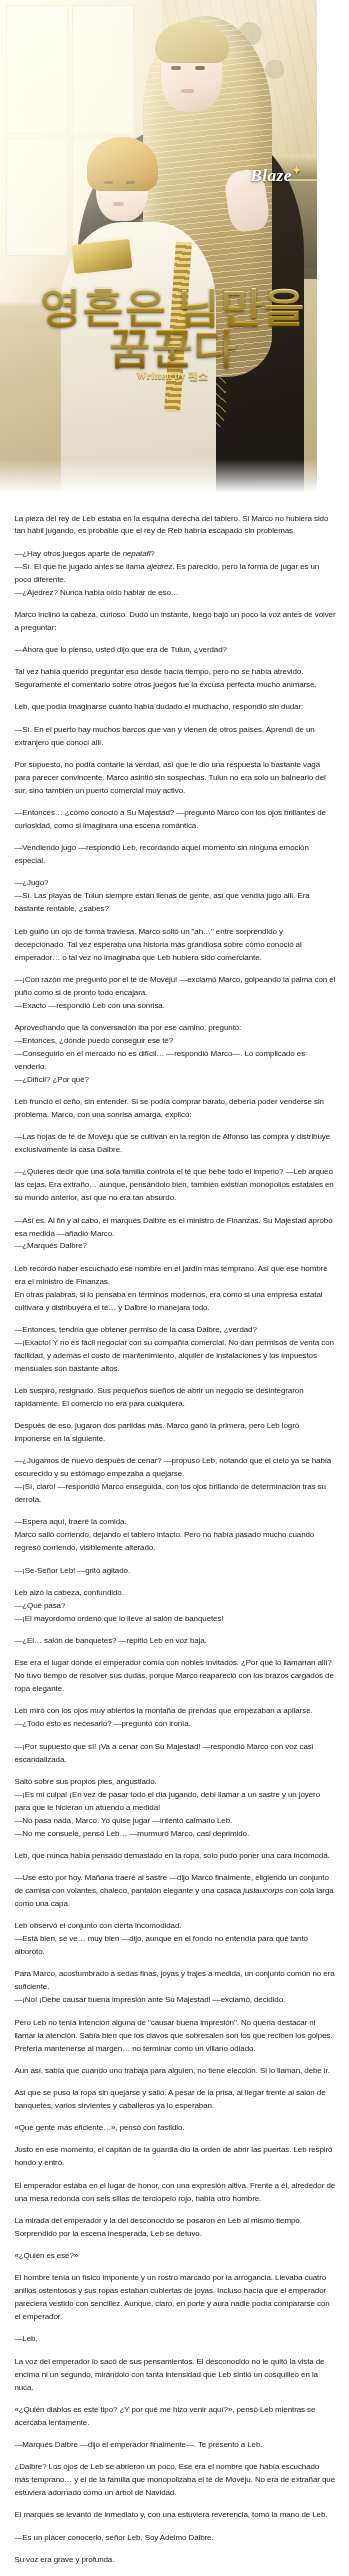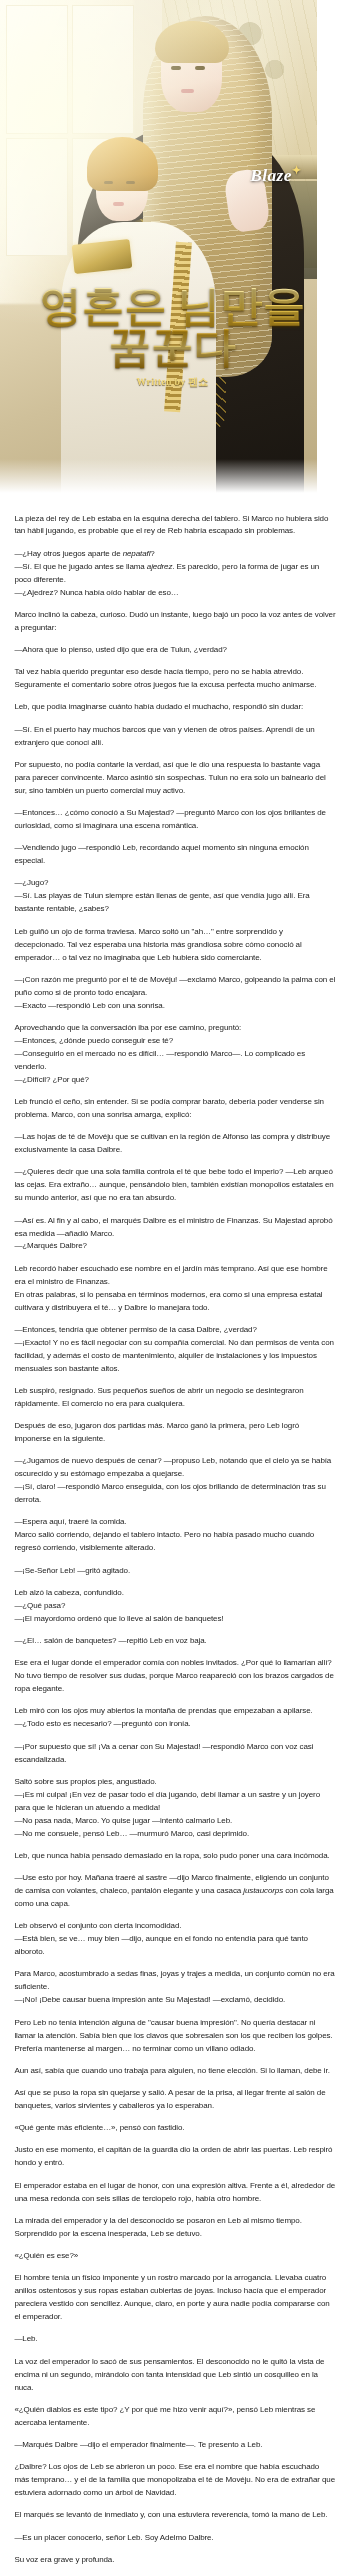--- a/index.html
+++ b/index.html
@@ -191,21 +191,21 @@
     margin: 0;
     background: linear-gradient(180deg,#fff3b4 0%, #f2cf52 28%, #c99a1c 56%, #f6e08a 76%, #a97c12 100%);
     -webkit-background-clip: text;
     background-clip: text;
     color: transparent;
     text-shadow: 0 1px 1px rgba(70,50,0,.45);
     filter: drop-shadow(0 1px 1.5px rgba(60,42,0,.55));
   }
   .novel-title .line2 { display:block; }
   .author-line {
-    margin-top: 8px;
+    margin-top: 2px;
     font-family: "Liberation Serif", serif;
     font-weight: 700;
     font-size: 9.8px;
     color: #f0d779;
     text-shadow: 0 0.5px 1px rgba(60,42,0,.7);
     letter-spacing: 0.3px;
   }
   .brand {
     position: absolute;
     right: 15.5px;

